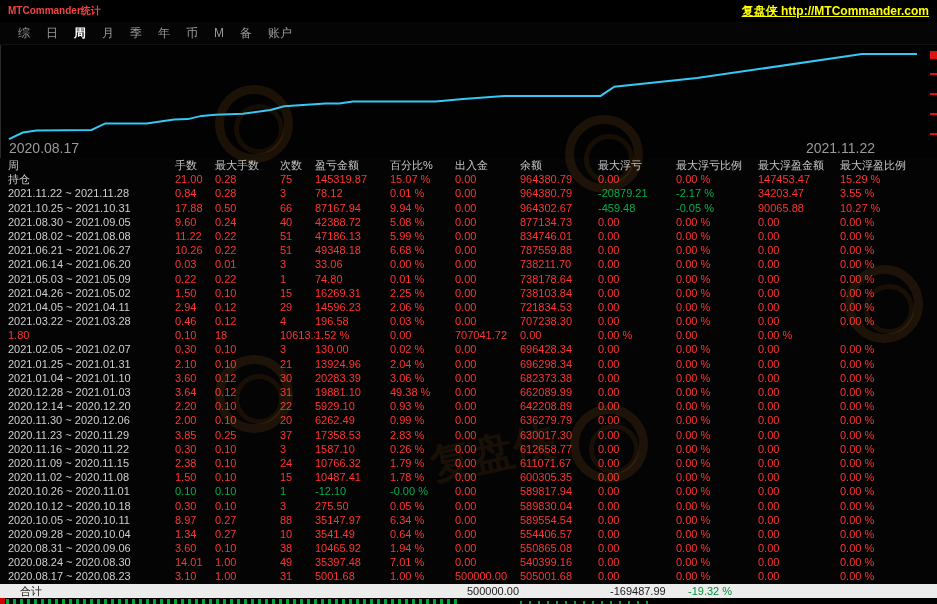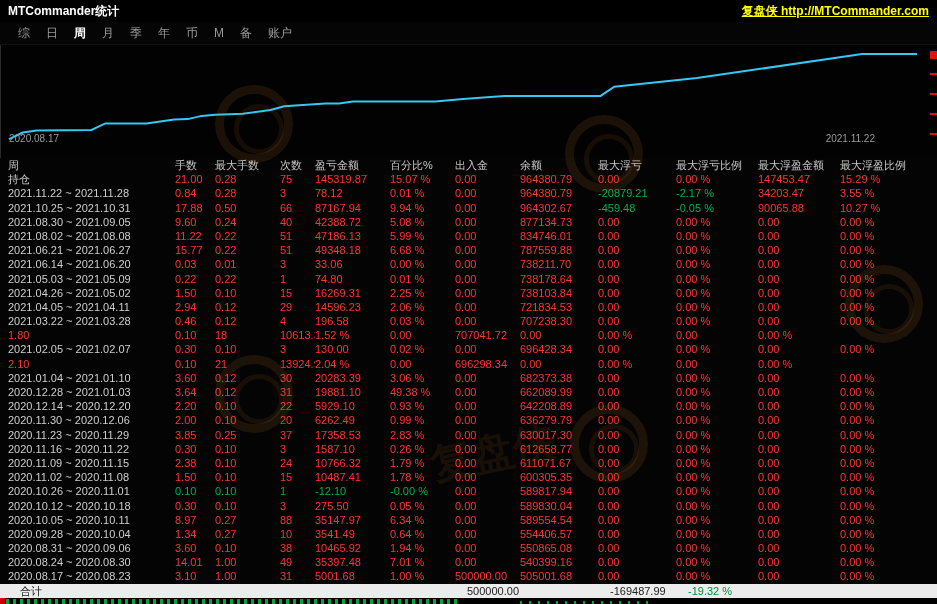--- a/index.html
+++ b/index.html
@@ -2,31 +2,31 @@
 <html><head>
 <meta charset="utf-8">
 <style>
   * { margin:0; padding:0; box-sizing:border-box; }
   html,body { width:937px; height:604px; background:#000; overflow:hidden;
     font-family:"Liberation Sans","DejaVu Sans",sans-serif; }
   .window { position:relative; width:937px; height:604px; background:#040404; }
 
   .titlebar { height:22px; display:flex; justify-content:space-between; align-items:center;
     padding:0 8px; background:#000; }
-  .titlebar .t-left { color:#ffffff; font-size:12px; font-weight:bold; }
+  .titlebar .t-left { color:#ef4444; font-size:10px; font-weight:bold; }
   .titlebar .t-right { color:#ffff00; font-size:12px; font-weight:bold;text-decoration:underline; }
 
   .menubar { height:23px; display:flex; align-items:center; padding-left:10px;
     background:#050505; border-bottom:1px solid #101010; }
   .mi { color:#9a9a9a; font-size:12px; padding:0 8px; cursor:default; }
   .mi.active { color:#ffffff; font-weight:bold; }
 
   .chart-panel { position:relative; height:113px; background:#020202; border-left:1px solid #2a2a2a; }
   .chart-panel svg { position:absolute; left:2px; top:1px; }
-  .date-label { position:absolute; bottom:14px; font-size:10px; color:#9a9a9a; }
+  .date-label { position:absolute; bottom:2px; font-size:14px; color:#9a9a9a; }
   .date-left { left:8px; } .date-right { right:62px; }
   .tick { position:absolute; right:0; width:7px; height:2px; background:#dd1111; }
 
   .wm { position:absolute; width:78px; height:78px; border:9px solid rgba(205,125,40,0.13);
     border-radius:50%; pointer-events:none; z-index:5; }
   .wm:after { content:""; position:absolute; left:10px; top:10px; width:40px; height:40px;
     border:5px solid rgba(205,125,40,0.10); border-radius:50%; }
   .wm-text { position:absolute; left:430px; top:425px; color:rgba(205,125,40,0.10);
     font-size:42px; font-weight:bold; transform:rotate(-12deg); pointer-events:none; z-index:5; }
 
@@ -176,21 +176,21 @@
         <span class="cell c-red">5.99 %</span>
         <span class="cell c-red">0.00</span>
         <span class="cell c-red">834746.01</span>
         <span class="cell c-red">0.00</span>
         <span class="cell c-red">0.00 %</span>
         <span class="cell c-red">0.00</span>
         <span class="cell c-red">0.00 %</span>
       </div>
       <div class="table-row">
         <span class="cell c-gray">2021.06.21 ~ 2021.06.27</span>
-        <span class="cell c-red">15.77</span>
+        <span class="cell c-red">10.26</span>
         <span class="cell c-red">0.22</span>
         <span class="cell c-red">51</span>
         <span class="cell c-red">49348.18</span>
         <span class="cell c-red">6.68 %</span>
         <span class="cell c-red">0.00</span>
         <span class="cell c-red">787559.88</span>
         <span class="cell c-red">0.00</span>
         <span class="cell c-red">0.00 %</span>
         <span class="cell c-red">0.00</span>
         <span class="cell c-red">0.00 %</span>
@@ -286,20 +286,21 @@
         <span class="cell c-red">130.00</span>
         <span class="cell c-red">0.02 %</span>
         <span class="cell c-red">0.00</span>
         <span class="cell c-red">696428.34</span>
         <span class="cell c-red">0.00</span>
         <span class="cell c-red">0.00 %</span>
         <span class="cell c-red">0.00</span>
         <span class="cell c-red">0.00 %</span>
       </div>
       <div class="table-row">
+        <span class="cell c-gray">2021.01.25 ~ 2021.01.31</span>
         <span class="cell c-red">2.10</span>
         <span class="cell c-red">0.10</span>
         <span class="cell c-red">21</span>
         <span class="cell c-red">13924.96</span>
         <span class="cell c-red">2.04 %</span>
         <span class="cell c-red">0.00</span>
         <span class="cell c-red">696298.34</span>
         <span class="cell c-red">0.00</span>
         <span class="cell c-red">0.00 %</span>
         <span class="cell c-red">0.00</span>

